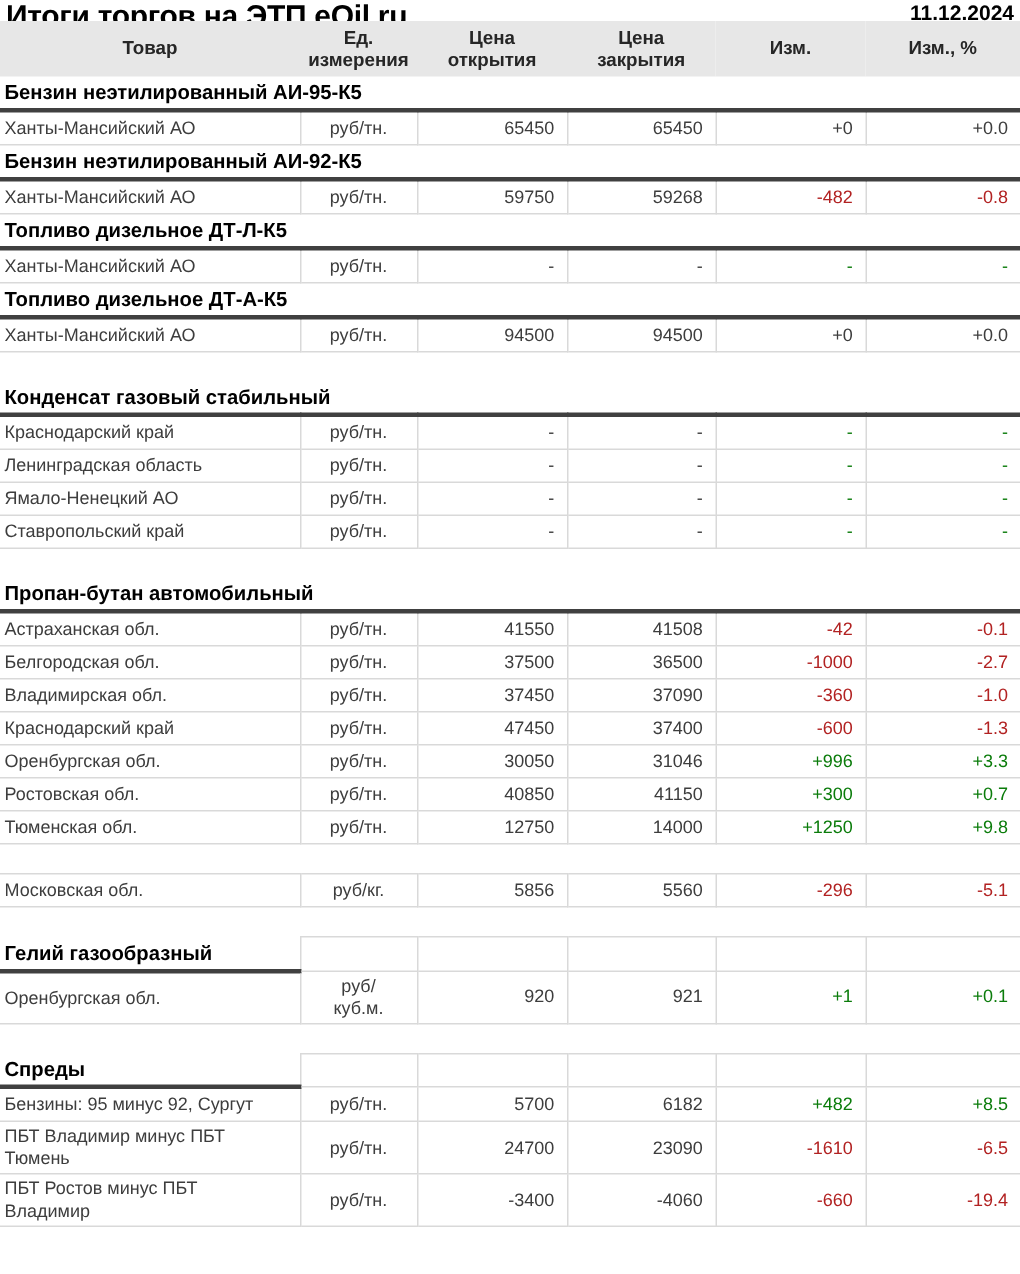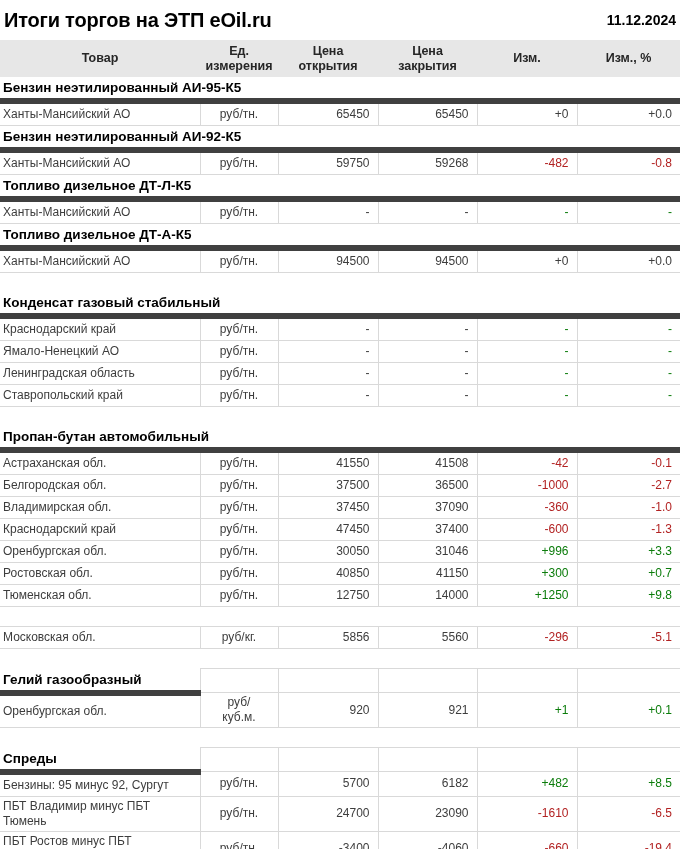--- a/index.html
+++ b/index.html
@@ -4,21 +4,21 @@
 <style>
   html,body{margin:0;padding:0;background:#ffffff;}
   body{
     width:680px;
     font-family:"Liberation Sans","DejaVu Sans",sans-serif;
     -webkit-font-smoothing:antialiased;
   }
   .page{width:680px;min-height:849px;background:#fff;display:flex;flex-direction:column;}
   
   .titlebar{
-    height:40px;display:flex;align-items:center;justify-content:space-between;
+    height:14px;display:flex;justify-content:space-between;
     padding:0 4px 0 4px;box-sizing:border-box;
   }
   .titlebar .title{font-size:20px;font-weight:700;color:#000;letter-spacing:-0.2px;}
   .titlebar .date{font-size:14px;font-weight:700;color:#000;}
   
   table{border-collapse:collapse;table-layout:fixed;width:680px;}
   thead th{
     background:#e7e7e7;
     font-size:12.5px;font-weight:700;color:#262626;
     text-align:center;vertical-align:middle;
@@ -29,21 +29,21 @@
     font-size:12px;color:#3d3d3d;
     vertical-align:middle;
     padding:2px 8px 2px 3px;
     line-height:15px;
     height:17px;
     overflow:hidden;
   }
   tr.section td{
     font-size:13.5px;font-weight:700;color:#000;
     padding:2px 2px 2px 3px;
-    border-bottom:6px solid #404040;
+    border-bottom:3px solid #404040;
     white-space:nowrap;
   }
   tr.section td.hcell{border:1px solid #d9d9d9;}
   tr.item td{border:1px solid #d9d9d9;}
   tr.item td:first-child{border-left:none;text-align:left;}
   tr.item td:last-child{border-right:none;}
   td.c-unit{text-align:center;padding:2px 16px;}
   td.c-open,td.c-close,td.c-chg,td.c-pct{text-align:right;}
   tr.spacer td{border:none;height:19px;padding:0;}
   .t-up{color:var(--up,#0b7c0b);}
@@ -132,29 +132,29 @@
         </tr>
         <tr class="item">
           <td class="c-prod">Краснодарский край</td>
           <td class="c-unit">руб/тн.</td>
           <td class="c-open">-</td>
           <td class="c-close">-</td>
           <td class="c-chg t-na">-</td>
           <td class="c-pct t-na">-</td>
         </tr>
         <tr class="item">
+          <td class="c-prod">Ленинградская область</td>
+          <td class="c-unit">руб/тн.</td>
+          <td class="c-open">-</td>
+          <td class="c-close">-</td>
+          <td class="c-chg t-na">-</td>
+          <td class="c-pct t-na">-</td>
+        </tr>
+        <tr class="item">
           <td class="c-prod">Ямало-Ненецкий АО</td>
-          <td class="c-unit">руб/тн.</td>
-          <td class="c-open">-</td>
-          <td class="c-close">-</td>
-          <td class="c-chg t-na">-</td>
-          <td class="c-pct t-na">-</td>
-        </tr>
-        <tr class="item">
-          <td class="c-prod">Ленинградская область</td>
           <td class="c-unit">руб/тн.</td>
           <td class="c-open">-</td>
           <td class="c-close">-</td>
           <td class="c-chg t-na">-</td>
           <td class="c-pct t-na">-</td>
         </tr>
         <tr class="item">
           <td class="c-prod">Ставропольский край</td>
           <td class="c-unit">руб/тн.</td>
           <td class="c-open">-</td>

